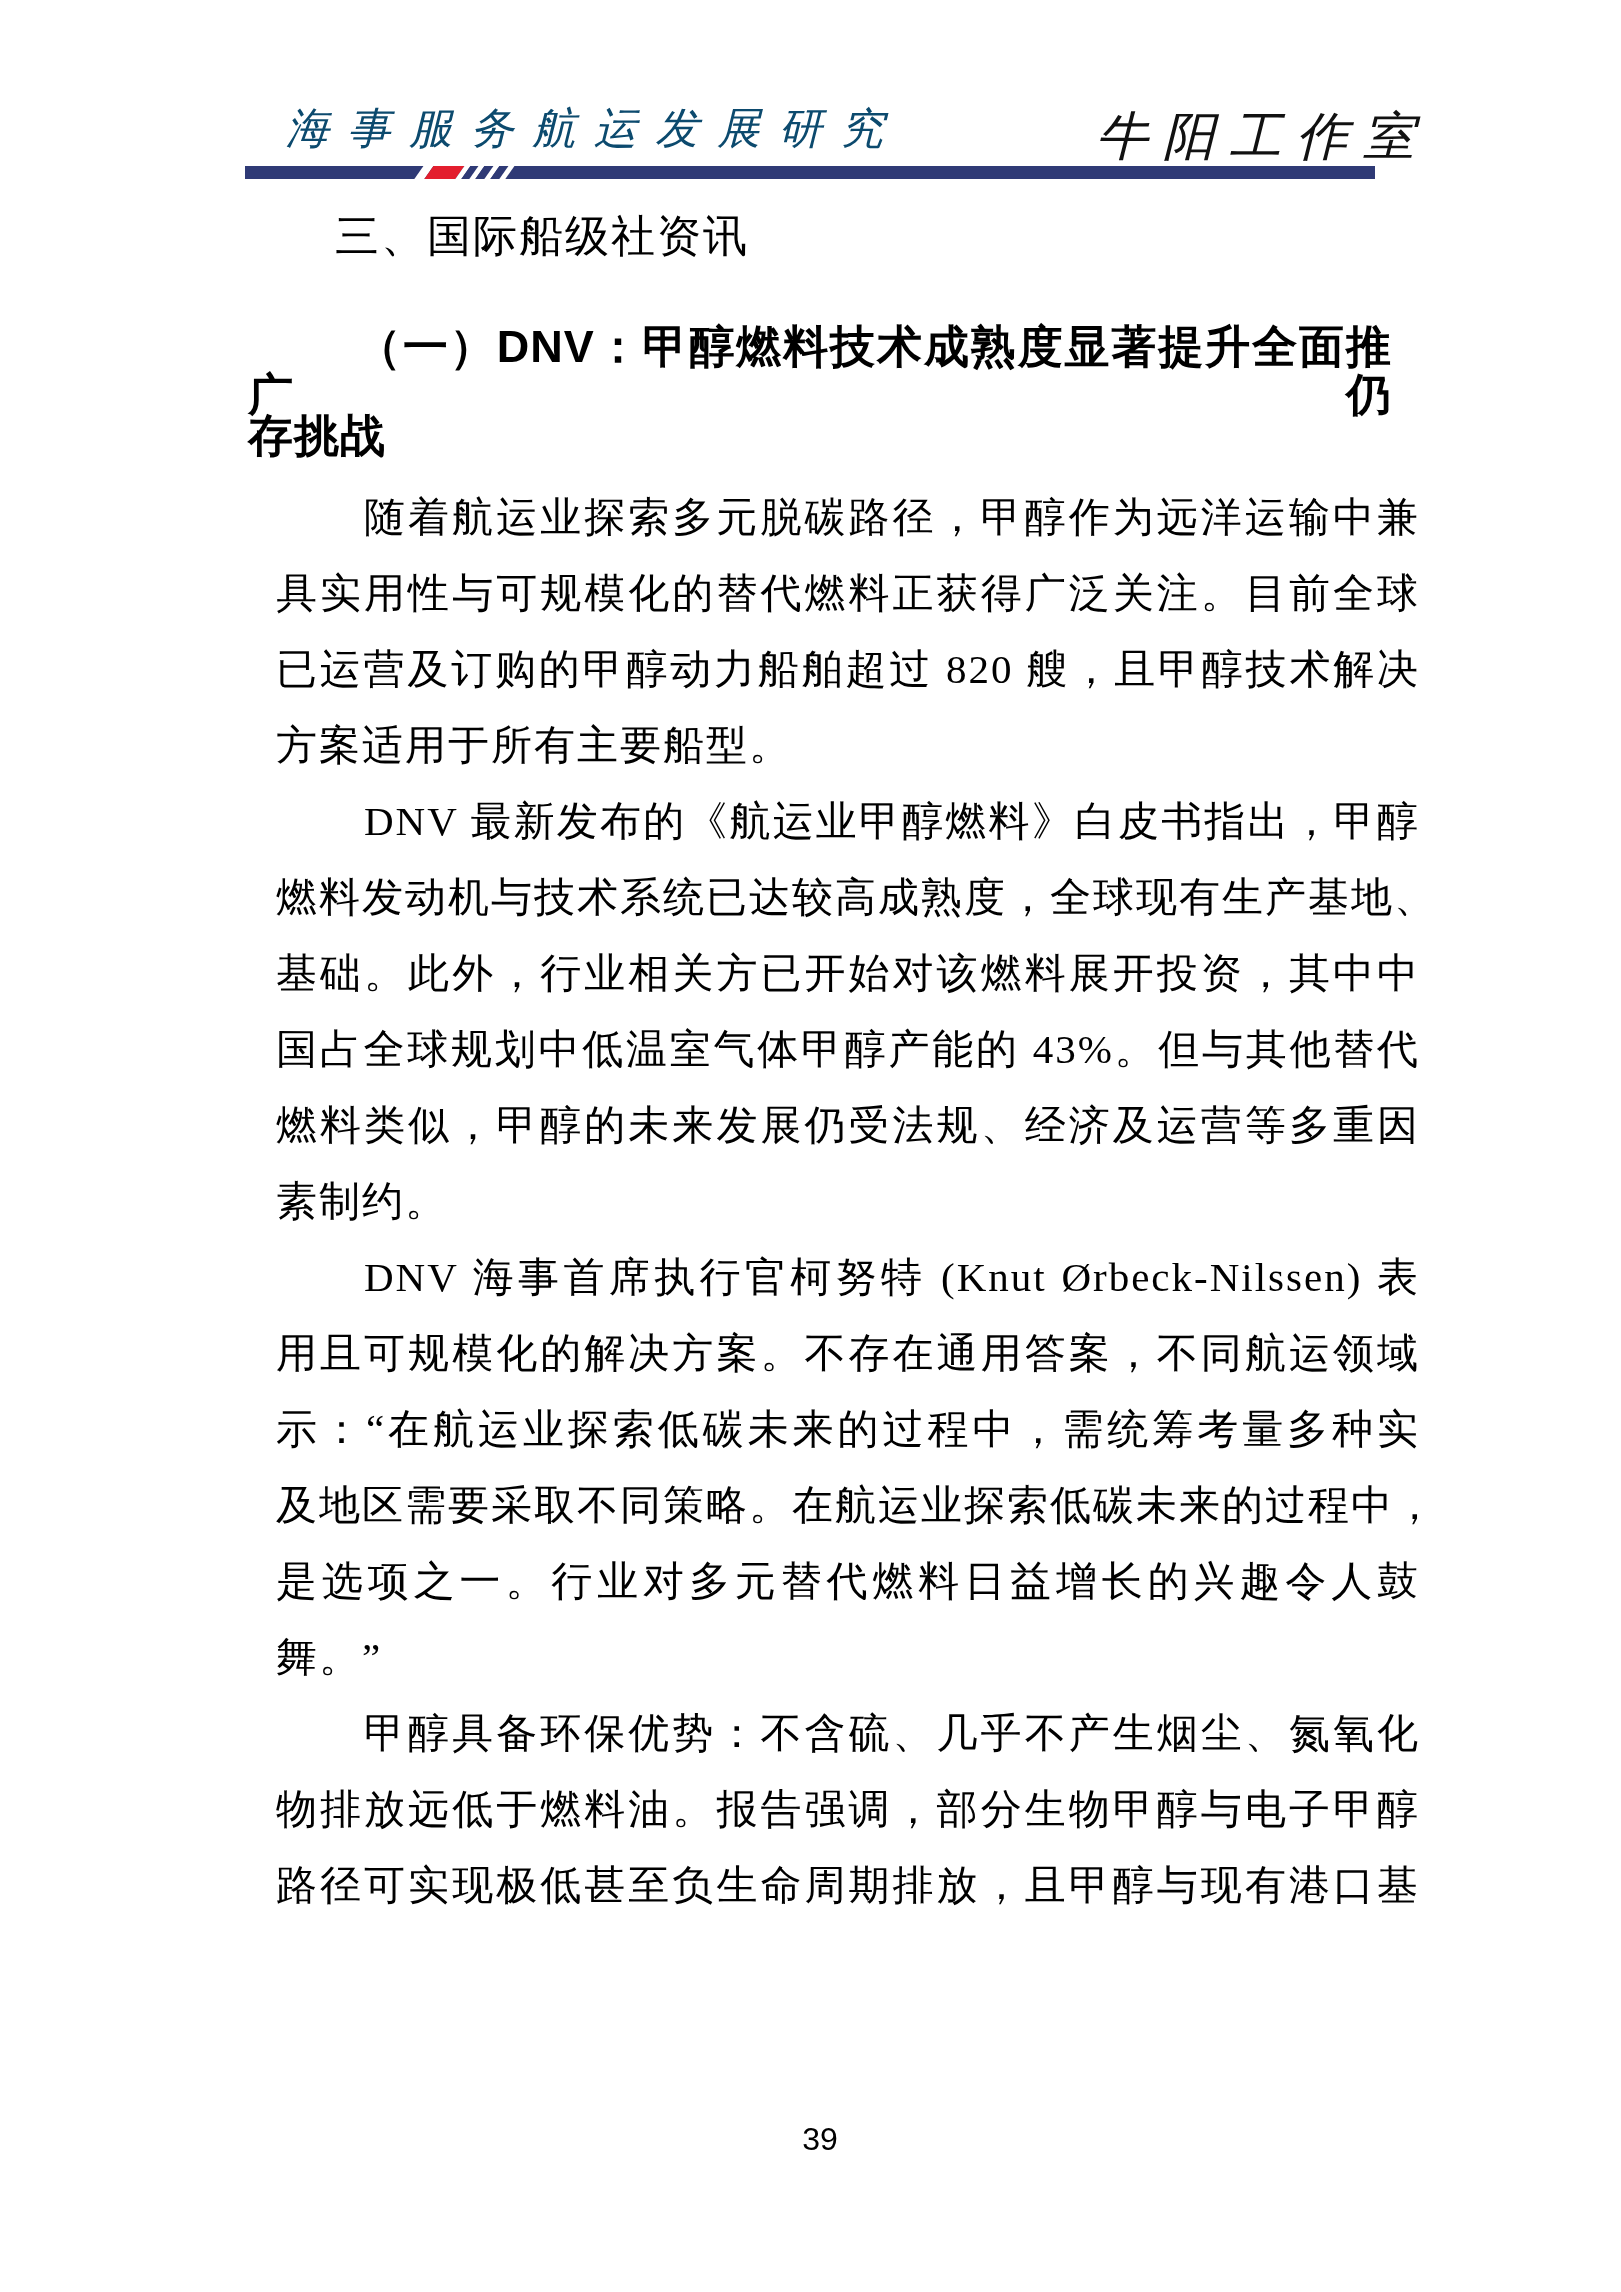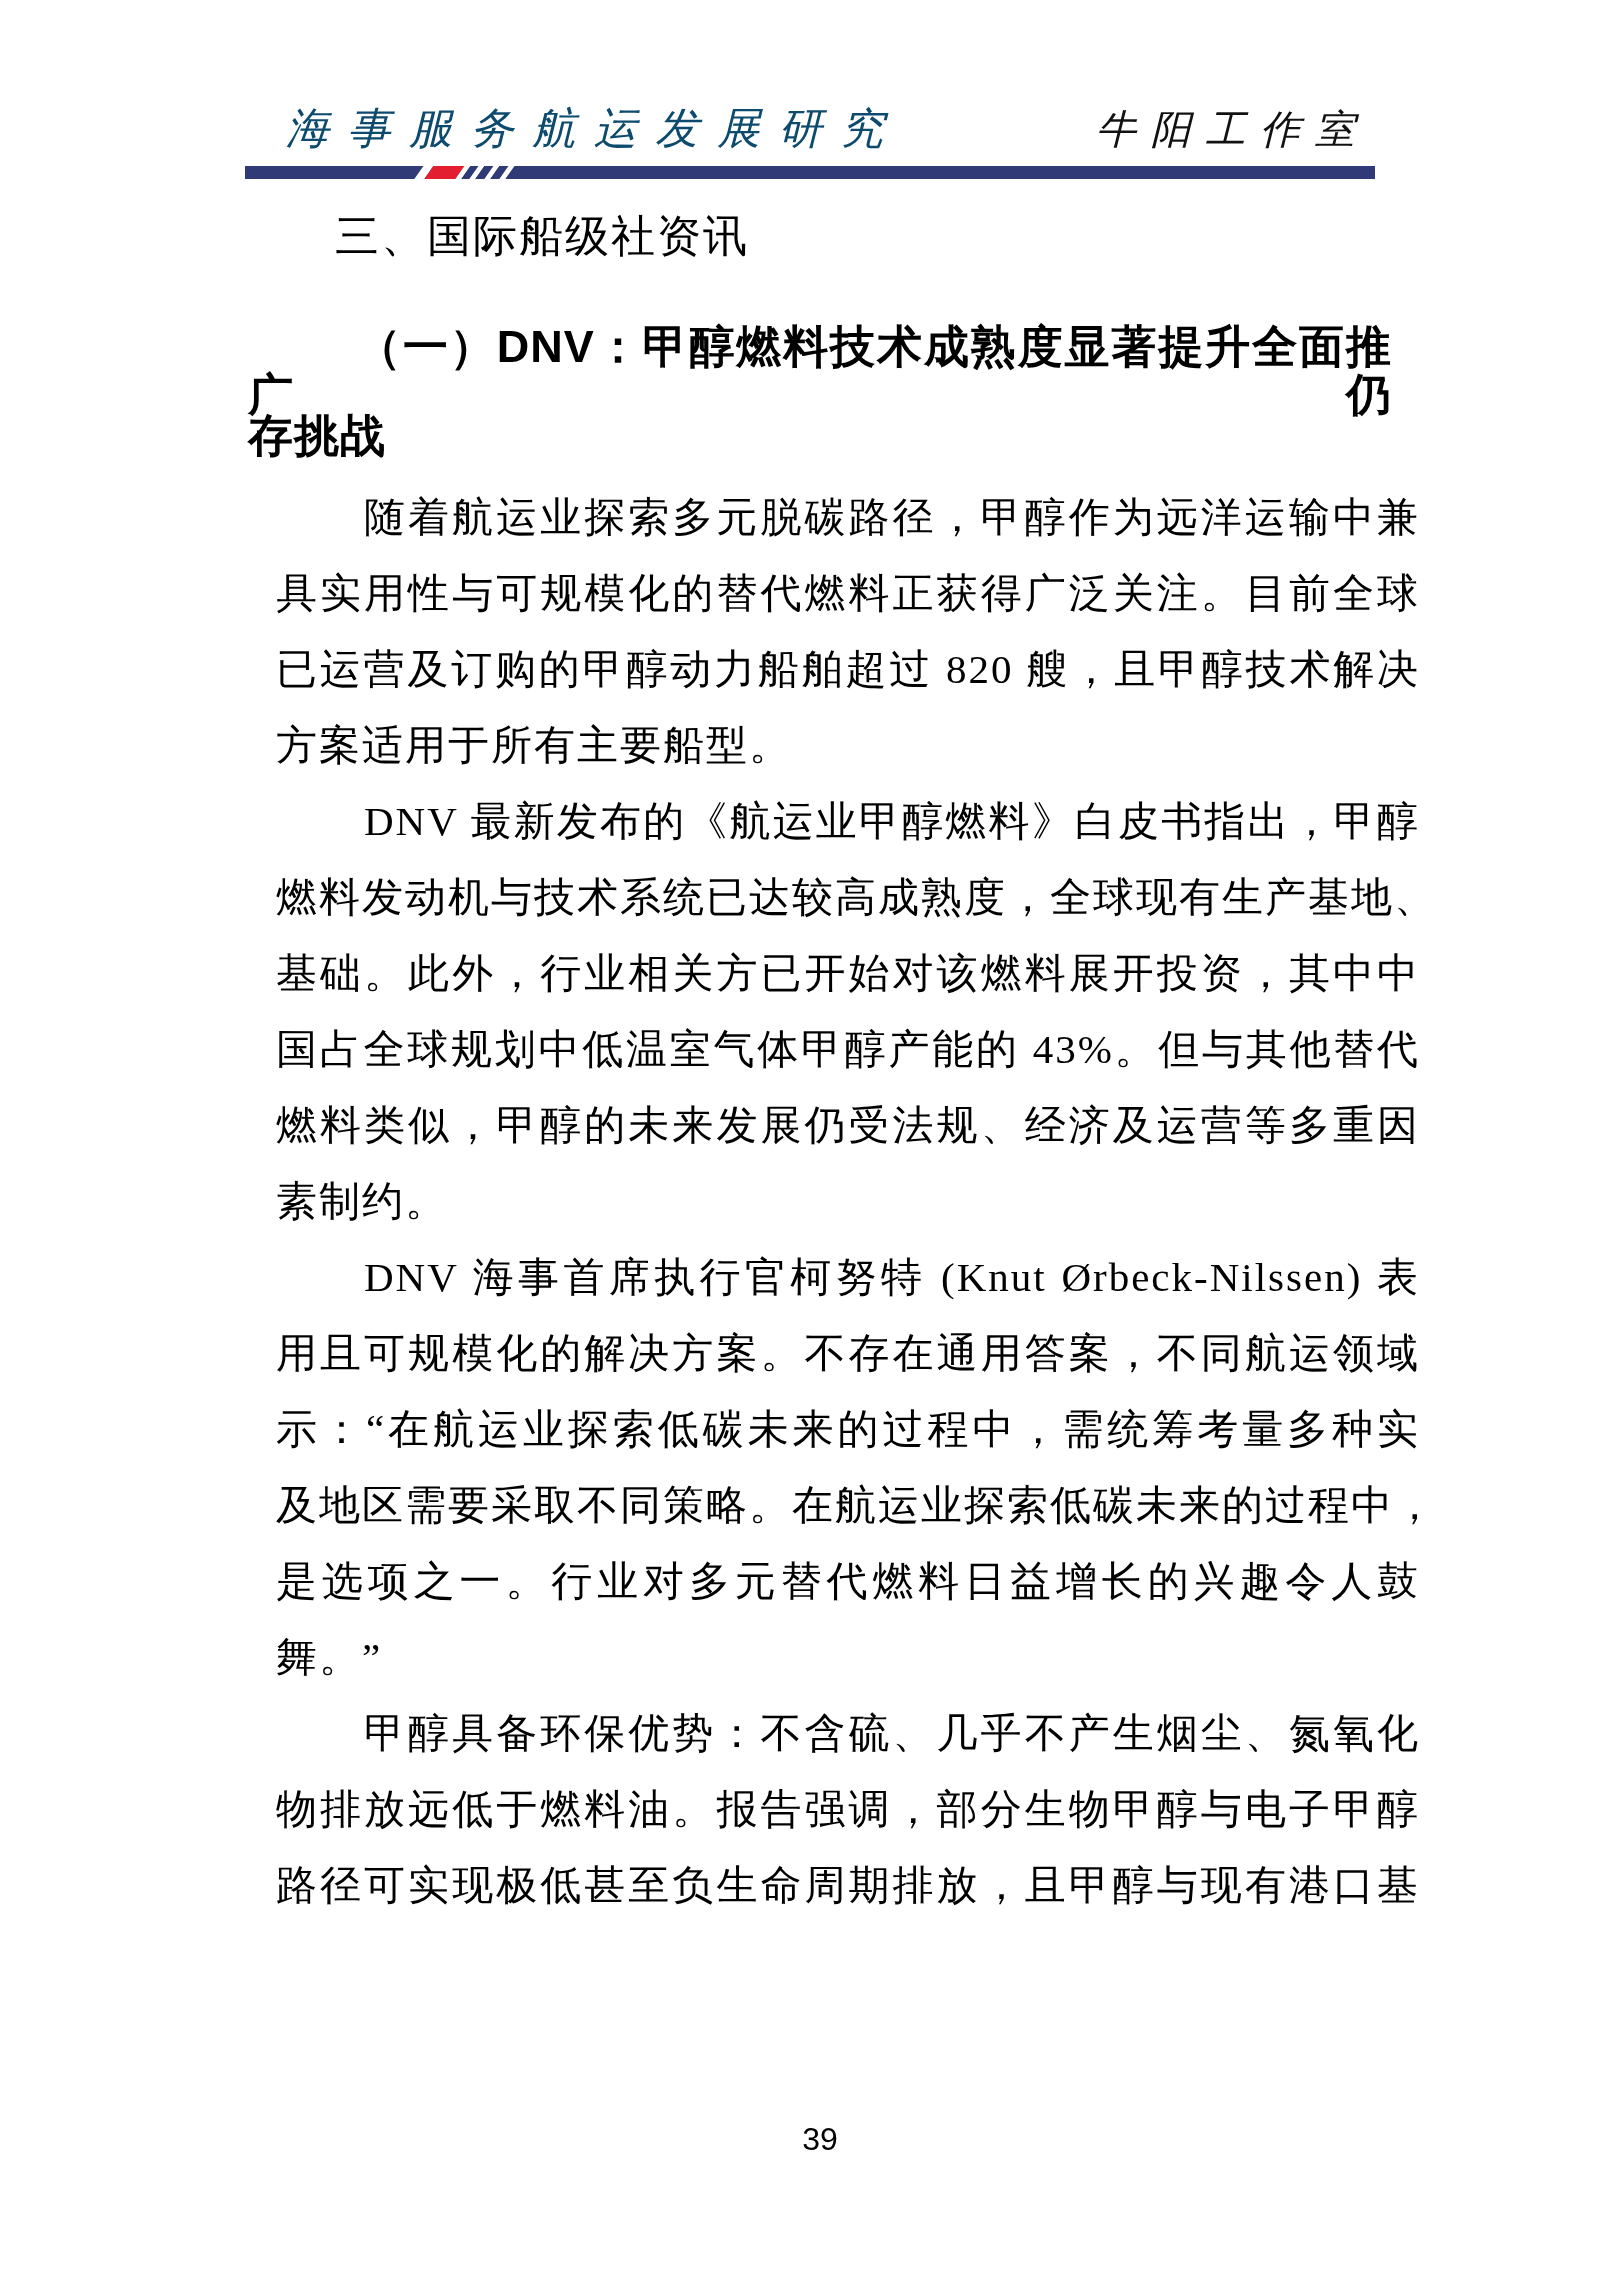--- a/index.html
+++ b/index.html
@@ -16,21 +16,21 @@
     position:absolute;left:247px;top:100px;
     font-family:"DejaVu Serif", serif;
     font-style:italic;
     font-size:43px;letter-spacing:18.6px;
     color:#0c4a6e;white-space:nowrap;margin-left:39px;
   }
   .hdr-right{
     position:absolute;left:1096px;top:102px;
     font-family:Liberation Mono, monospace;
     font-style:italic;
-    font-size:40px;letter-spacing:14.7px;
+    font-size:52px;letter-spacing:14.7px;
     color:#111;white-space:nowrap;
   }
   .hdr-rule{
     position:absolute;left:245px;top:166px;
     width:1130px;height:12.7px;
     background:#2f3a76;
   }
   .rule-deco{
     position:absolute;left:174px;top:0;height:12.7px;
     display:flex;

